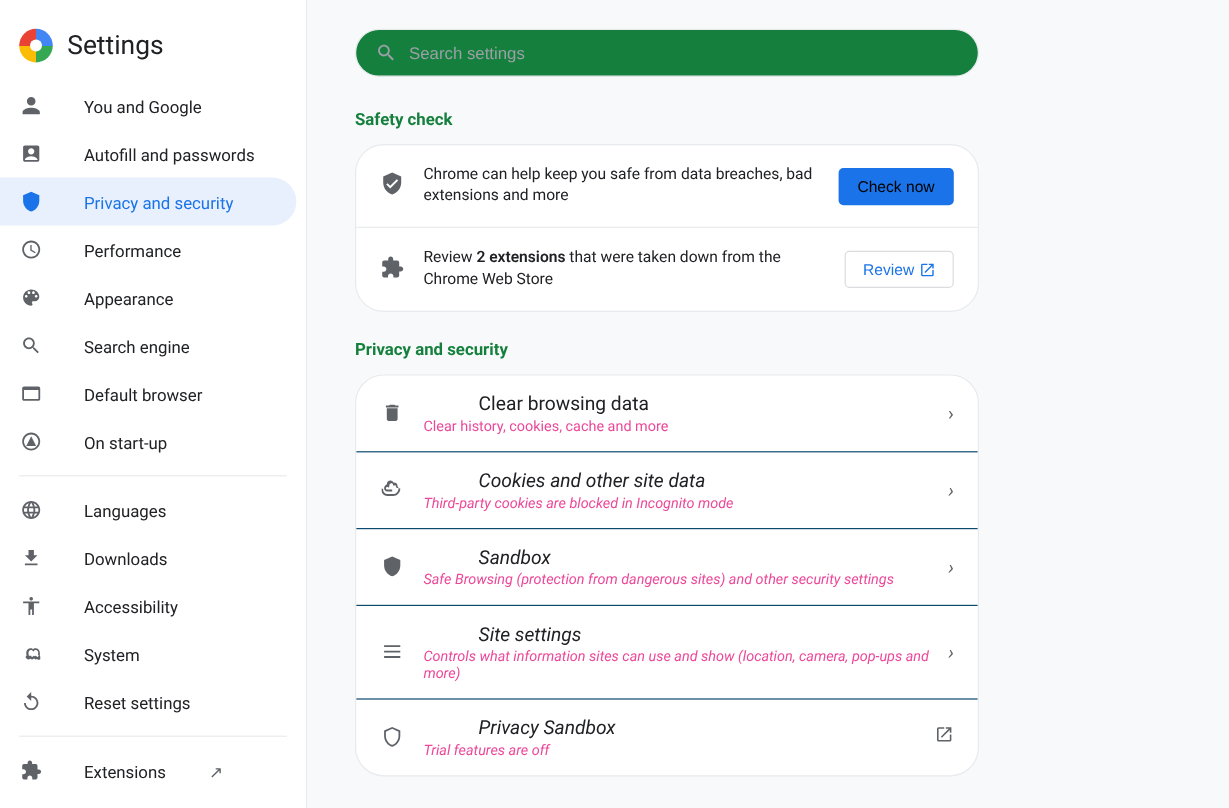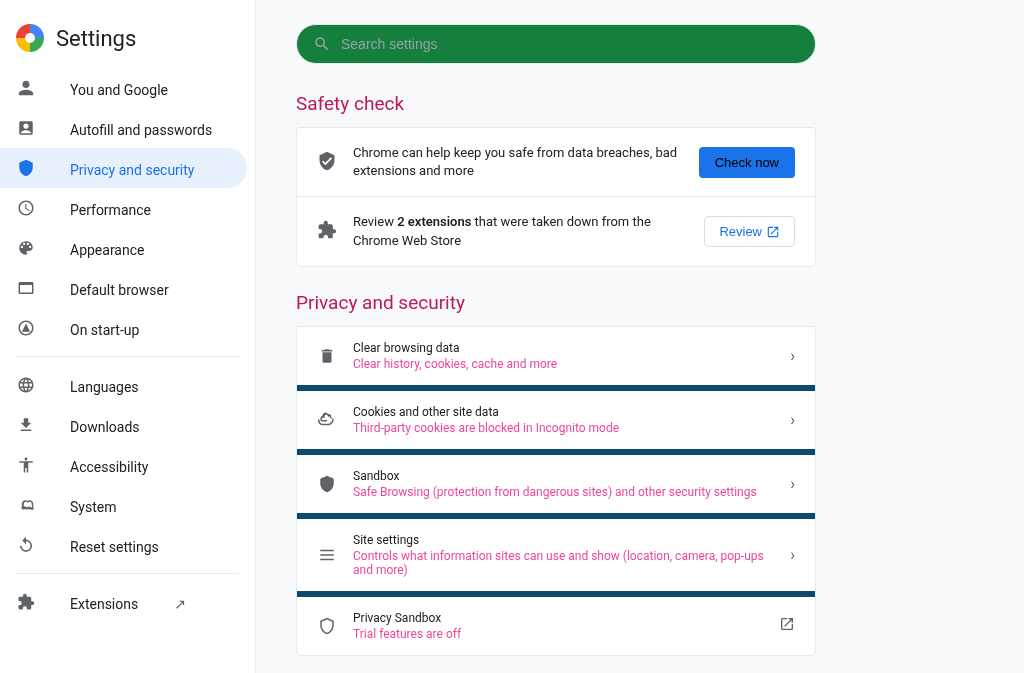--- a/index.html
+++ b/index.html
@@ -110,28 +110,28 @@
       background: transparent;
     }
     .search-bar input::placeholder {
       color: #9aa0a6;
     }
     .search-icon-svg {
       color: #9aa0a6;
       flex-shrink: 0;
     }
     .section-title {
-      font-size: 19px;
-      color: #be185d;
-      font-weight: 400;
+      font-size: 14px;
+      color: #15803d;
+      font-weight: 700;
       margin-bottom: 12px;
     }
     .card {
       background: #fff;
-      border-radius: 4px;
+      border-radius: 24px;
       border: 1px solid #e8eaed;
       overflow: hidden;
       max-width: 520px;
       margin-bottom: 24px;
     }
     
     .safety-item {
       display: flex;
       align-items: center;
       padding: 16px 20px;
@@ -178,38 +178,40 @@
     }
     
     .privacy-item {
       display: flex;
       align-items: center;
       padding: 14px 20px;
       gap: 16px;
       cursor: pointer;
     }
     .privacy-item + .privacy-item {
-      border-top: 6px solid #0c4a6e;
+      border-top: 1px solid #0c4a6e;
+      font-style: italic;
     }
     .privacy-item-icon {
       width: 20px;
       height: 20px;
       display: flex;
       align-items: center;
       justify-content: center;
       color: #5f6368;
       flex-shrink: 0;
     }
     .privacy-item-content {
       flex: 1;
     }
     .privacy-item-title {
-      font-size: 12px;
+      font-size: 16px;
       color: #202124;
       font-weight: 400;
+      margin-left: 46px;
     }
     .privacy-item-desc {
       font-size: 12px;
       color: #ec4899;
       margin-top: 2px;
     }
     .privacy-item-arrow {
       color: #5f6368;
       font-size: 16px;
     }
@@ -269,20 +271,28 @@
 
   <div class="sidebar-item">
     <span class="sidebar-icon">
       <svg class="icon-svg" viewBox="0 0 24 24" fill="currentColor">
           <path d="M12 3c-4.97 0-9 4.03-9 9s4.03 9 9 9c.83 0 1.5-.67 1.5-1.5 0-.39-.15-.74-.39-1.01-.23-.26-.38-.61-.38-.99 0-.83.67-1.5 1.5-1.5H16c2.76 0 5-2.24 5-5 0-4.42-4.03-8-9-8zm-5.5 9c-.83 0-1.5-.67-1.5-1.5S5.67 9 6.5 9 8 9.67 8 10.5 7.33 12 6.5 12zm3-4C8.67 8 8 7.33 8 6.5S8.67 5 9.5 5s1.5.67 1.5 1.5S10.33 8 9.5 8zm5 0c-.83 0-1.5-.67-1.5-1.5S13.67 5 14.5 5s1.5.67 1.5 1.5S15.33 8 14.5 8zm3 4c-.83 0-1.5-.67-1.5-1.5S16.67 9 17.5 9s1.5.67 1.5 1.5-.67 1.5-1.5 1.5z"></path>
         </svg>
     </span>
     <span>Appearance</span>
   </div>
 
+  <div class="sidebar-item">
+    <span class="sidebar-icon">
+      <svg class="icon-svg" viewBox="0 0 24 24" fill="currentColor">
+          <path d="M15.5 14h-.79l-.28-.27C15.41 12.59 16 11.11 16 9.5 16 5.91 13.09 3 9.5 3S3 5.91 3 9.5 5.91 16 9.5 16c1.61 0 3.09-.59 4.23-1.57l.27.28v.79l5 4.99L20.49 19l-4.99-5zm-6 0C7.01 14 5 11.99 5 9.5S7.01 5 9.5 5 14 7.01 14 9.5 11.99 14 9.5 14z"></path>
+        </svg>
+    </span>
+    <span>Search engine</span>
+  </div>
 
   <div class="sidebar-item">
     <span class="sidebar-icon">
       <svg class="icon-svg" viewBox="0 0 24 24" fill="currentColor">
           <path d="M20 4H4c-1.1 0-2 .9-2 2v12c0 1.1.9 2 2 2h16c1.1 0 2-.9 2-2V6c0-1.1-.9-2-2-2zm0 14H4V8h16v10z"></path>
         </svg>
     </span>
     <span>Default browser</span>
   </div>
 

